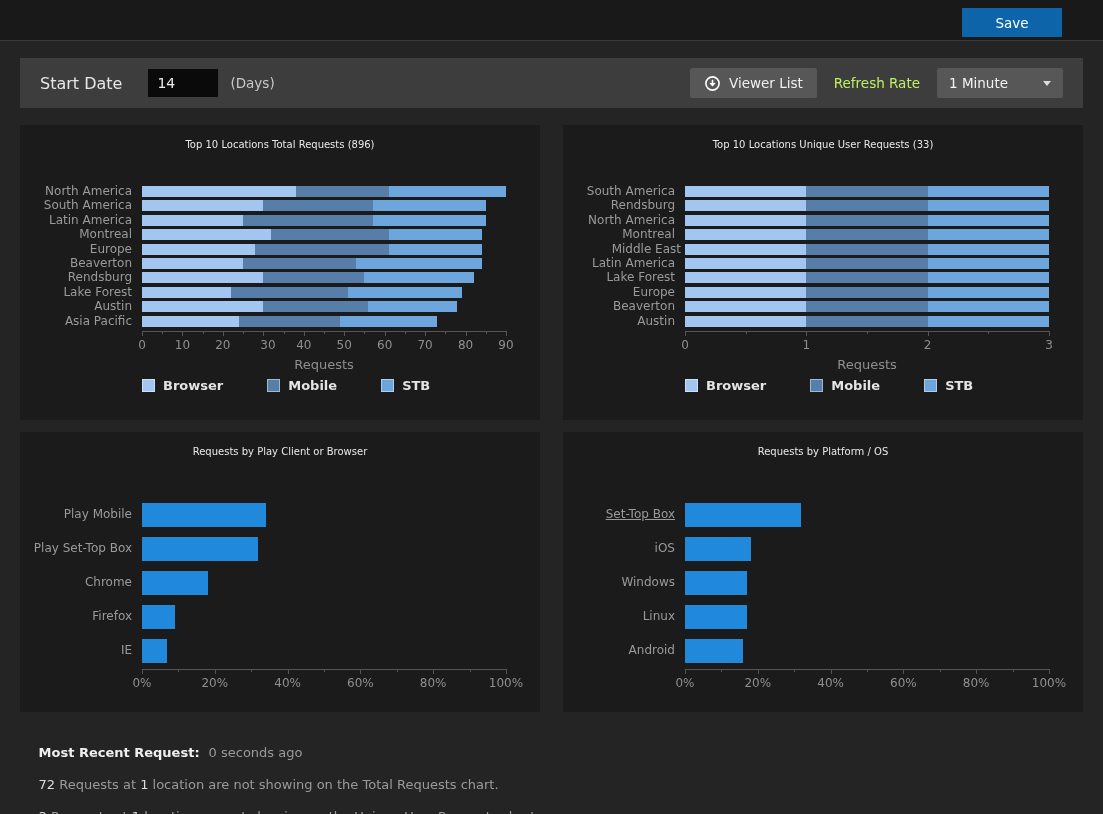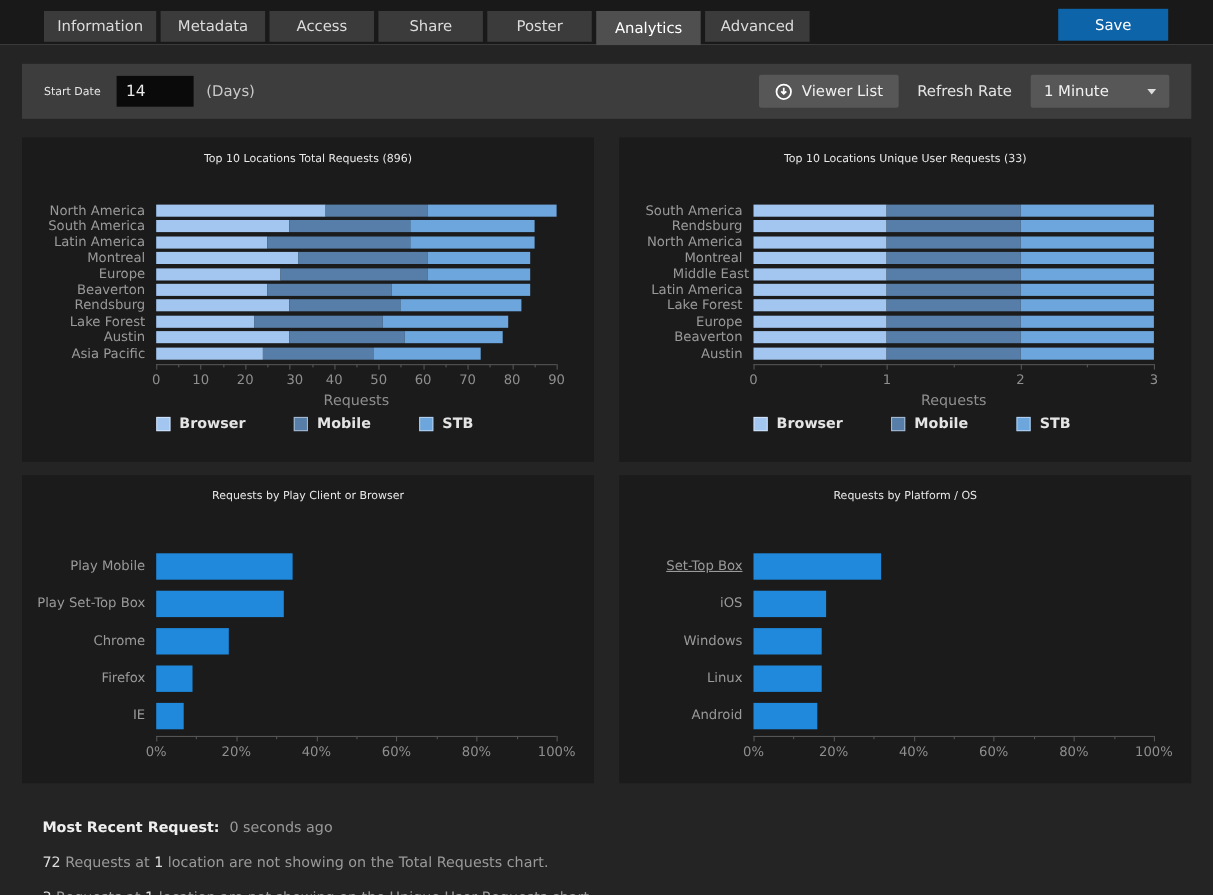--- a/index.html
+++ b/index.html
@@ -12,33 +12,33 @@
   .tab{height:28px;min-width:95px;padding:0 12px;background:#3b3b3b;color:#dcdcdc;
        font-size:13.5px;display:flex;align-items:center;justify-content:center;
        box-sizing:border-box;cursor:pointer;}
   .tab.active{background:#4f4f4f;color:#ffffff;height:31px;}
   .save-btn{position:absolute;top:8px;right:41px;width:100px;height:29px;background:#0e64a8;
             color:#fff;font-size:13.5px;display:flex;align-items:center;justify-content:center;
             cursor:pointer;z-index:2;}
   
   .toolbar{position:absolute;left:20px;top:58px;width:1063px;height:50px;background:#3d3d3d;
            display:flex;align-items:center;padding:0 20px;box-sizing:border-box;}
-  .tb-label{color:#e6e6e6;font-size:10px;}
+  .tb-label{color:#e6e6e6;font-size:16px;margin-right:12px;}
   .date-group{display:flex;align-items:center;}
   input.dark{background:#0a0a0a;border:0;outline:0;color:#ececec;height:28px;font-size:14px;
              font-family:inherit;padding:0 9px;box-sizing:border-box;}
   .date-input{width:176px;}
   .days-input{width:70px;margin-left:14px;}
   .cal-btn{width:33px;height:28px;background:#6e6e6e;display:flex;align-items:center;
            justify-content:center;cursor:pointer;}
   .days-suffix{color:#c9c9c9;font-size:13.5px;margin-left:12px;}
   .right-group{margin-left:auto;display:flex;align-items:center;gap:17px;}
   .viewer-btn{height:30px;background:#575757;color:#f0f0f0;display:flex;align-items:center;
               gap:8px;padding:0 14px;border-radius:2px;font-size:13.5px;cursor:pointer;}
-  .refresh-label{color:#e5e5e5;font-size:13.5px;}
+  .refresh-label{color:#bef264;font-size:13.5px;}
   .dropdown{width:126px;height:30px;background:#575757;color:#f2f2f2;display:flex;
             align-items:center;justify-content:space-between;padding:0 12px;border-radius:2px;
             font-size:13.5px;box-sizing:border-box;cursor:pointer;}
   .caret{width:0;height:0;border-left:4px solid transparent;border-right:4px solid transparent;
          border-top:5px solid #ddd;}
   
   .panel{position:absolute;width:520px;background:#1b1b1b;}
   .chart-title{position:absolute;top:14px;left:0;width:100%;text-align:center;color:#e8e8e8;
                font-size:10px;}
   .cat-label{position:absolute;text-align:right;color:#9a9a9a;font-size:12px;line-height:13px;
@@ -56,29 +56,20 @@
   .footer-line{position:absolute;left:22px;color:#9a9a9a;font-size:13px;white-space:pre-wrap;}
   .fr-label{color:#efefef;font-weight:700;margin-right:9px;}
   .note-num{color:#dcdcdc;}
 </style>
 </head>
 <body>
 
 <div id="app">
 
   <div class="header"></div>
-  <div class="tabs">
-    <div class="tab">Information</div>
-    <div class="tab">Metadata</div>
-    <div class="tab">Access</div>
-    <div class="tab">Share</div>
-    <div class="tab">Poster</div>
-    <div class="tab active">Analytics</div>
-    <div class="tab">Advanced</div>
-  </div>
   <div class="save-btn">Save</div>
 
   <div class="toolbar">
     <span class="tb-label">Start Date</span>
     <input class="dark days-input" value="14" style="">
     <span class="days-suffix">(Days)</span>
 
     <div class="right-group">
       <div class="viewer-btn">
         <span style="display:flex;">

